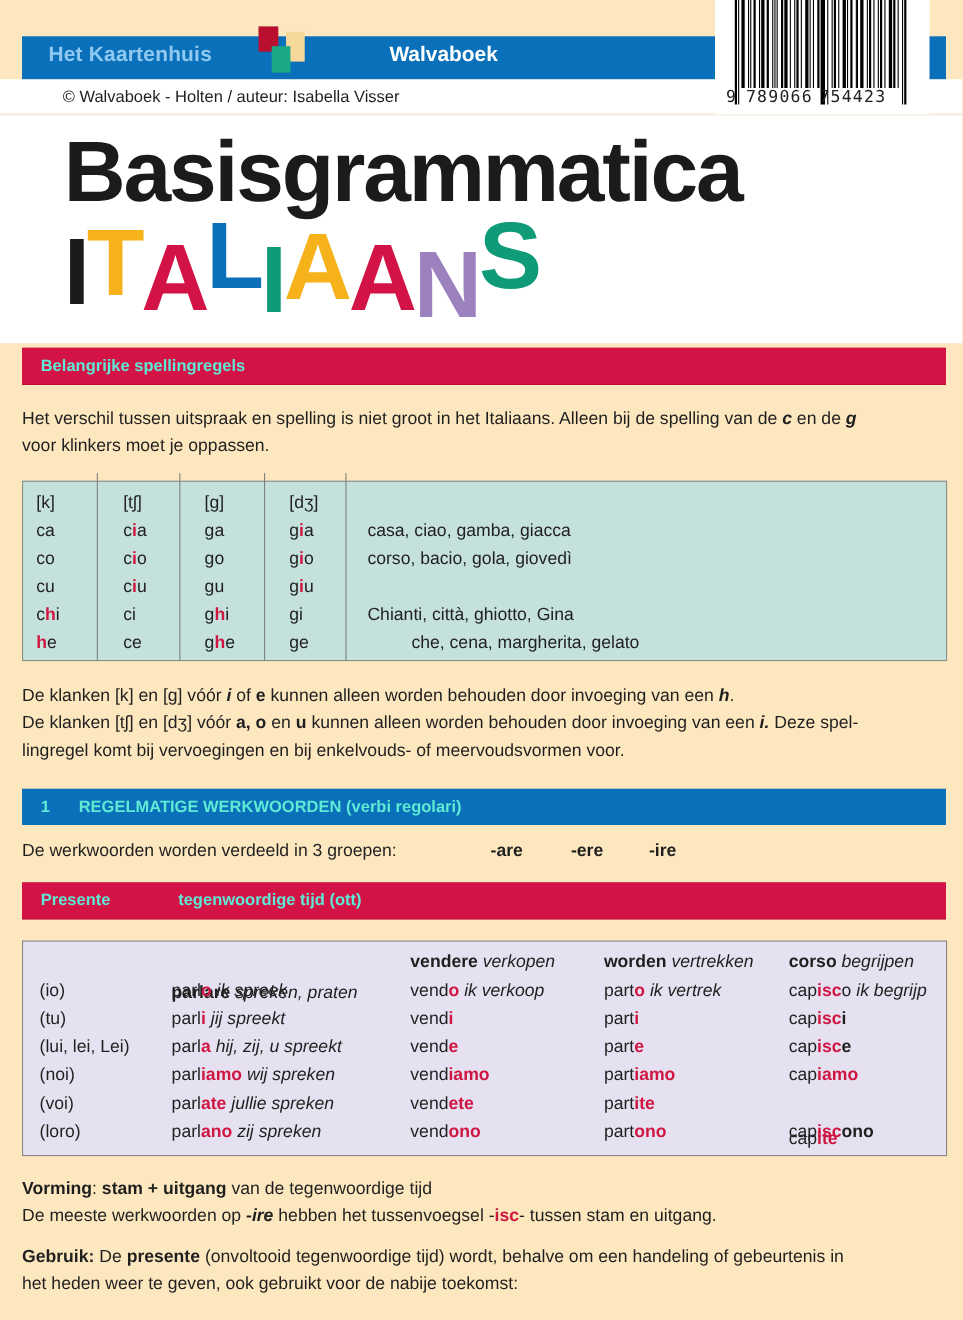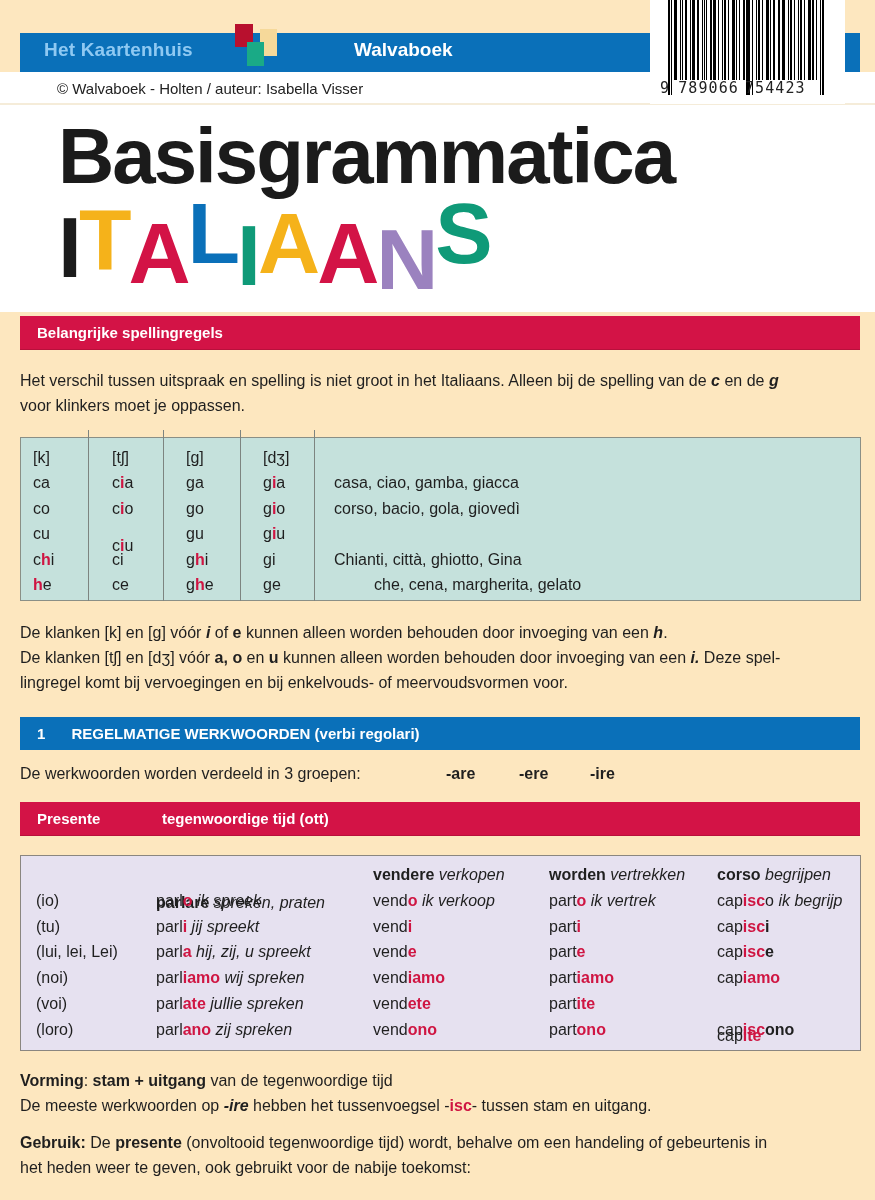--- a/index.html
+++ b/index.html
@@ -47,21 +47,21 @@
   }
   .title-sub {
     left:58px; top:190px; height:100px; display:flex; align-items:flex-end;
     font-weight:bold; line-height:1;
   }
   .title-sub span { display:inline-block; font-size:86px; letter-spacing:-3px; }
 
   
   .bar {
     position:absolute; left:20px; width:840px; height:33px;
-    color:#ffffff; font-weight:bold; font-size:15px; line-height:33px; padding-left:17px;
+    color:#5eead4; font-weight:bold; font-size:15px; line-height:33px; padding-left:17px;
   }
   .bar.red { background:#d31346; box-shadow:0 1px 0 #b8103b; }
   .bar.blue { background:#0a70b9; }
 
   .para { position:absolute; left:20px; width:840px; font-size:16px; line-height:25px; color:#1f1f1f; }
   .hl { color:#cf1542; font-weight:bold; }
   b { font-weight:bold; }
   i { font-style:italic; }
 
   
@@ -185,21 +185,21 @@
     </div>
     <div class="spell-row" style="top: 57.5px;">
       <span class="spell-cell" style="left: 12px;"><span>co</span></span>
       <span class="spell-cell" style="left: 91px;"><span>c</span><span class="hl">i</span><span>o</span></span>
       <span class="spell-cell" style="left: 165px;"><span>go</span></span>
       <span class="spell-cell" style="left: 242px;"><span>g</span><span class="hl">i</span><span>o</span></span>
       <span class="spell-cell" style="left: 313px;">corso, bacio, gola, giovedì</span>
     </div>
     <div class="spell-row" style="top: 83px;">
       <span class="spell-cell" style="left: 12px;"><span>cu</span></span>
-      <span class="spell-cell" style="left: 91px; margin-top: 12px;"><span>c</span><span class="hl">i</span><span>u</span></span>
+      <span class="spell-cell" style="left: 91px;"><span>c</span><span class="hl">i</span><span>u</span></span>
       <span class="spell-cell" style="left: 165px;"><span>gu</span></span>
       <span class="spell-cell" style="left: 242px;"><span>g</span><span class="hl">i</span><span>u</span></span>
     </div>
     <div class="spell-row" style="top: 108.5px;">
       <span class="spell-cell" style="left: 12px;"><span>c</span><span class="hl">h</span><span>i</span></span>
       <span class="spell-cell" style="left: 91px;"><span>ci</span></span>
       <span class="spell-cell" style="left: 165px;"><span>g</span><span class="hl">h</span><span>i</span></span>
       <span class="spell-cell" style="left: 242px;"><span>gi</span></span>
       <span class="spell-cell" style="left: 313px;">Chianti, città, ghiotto, Gina</span>
     </div>

